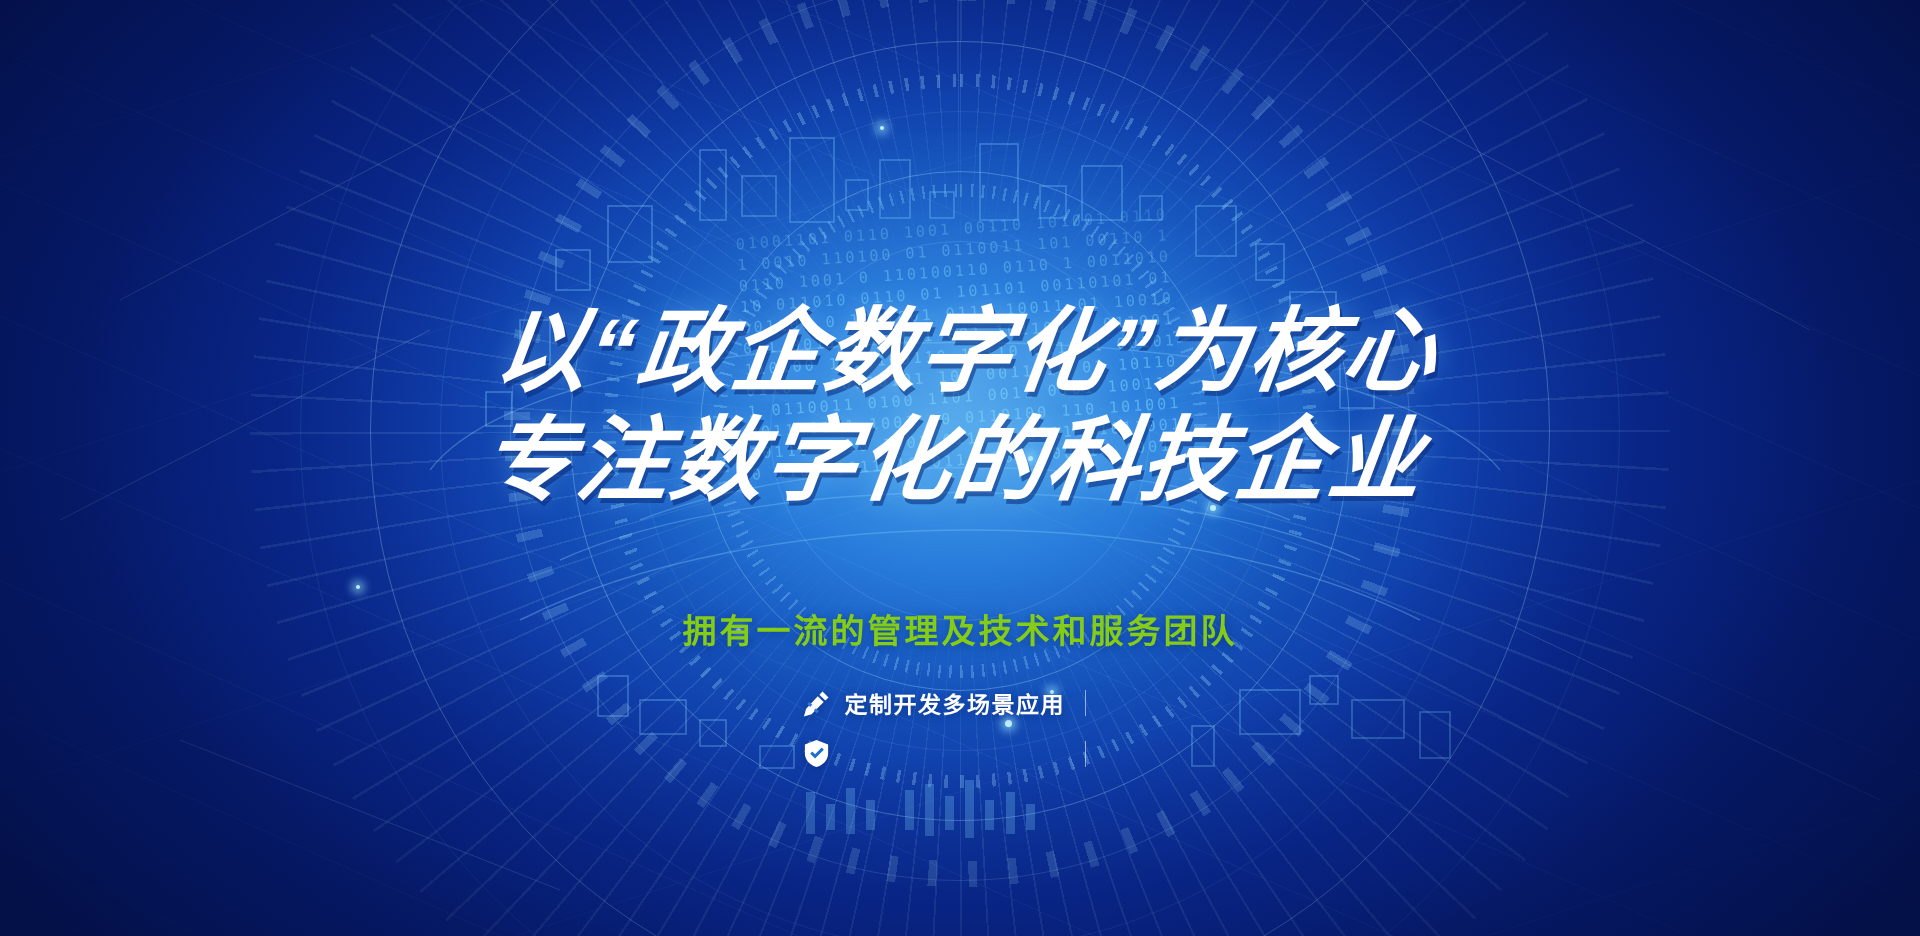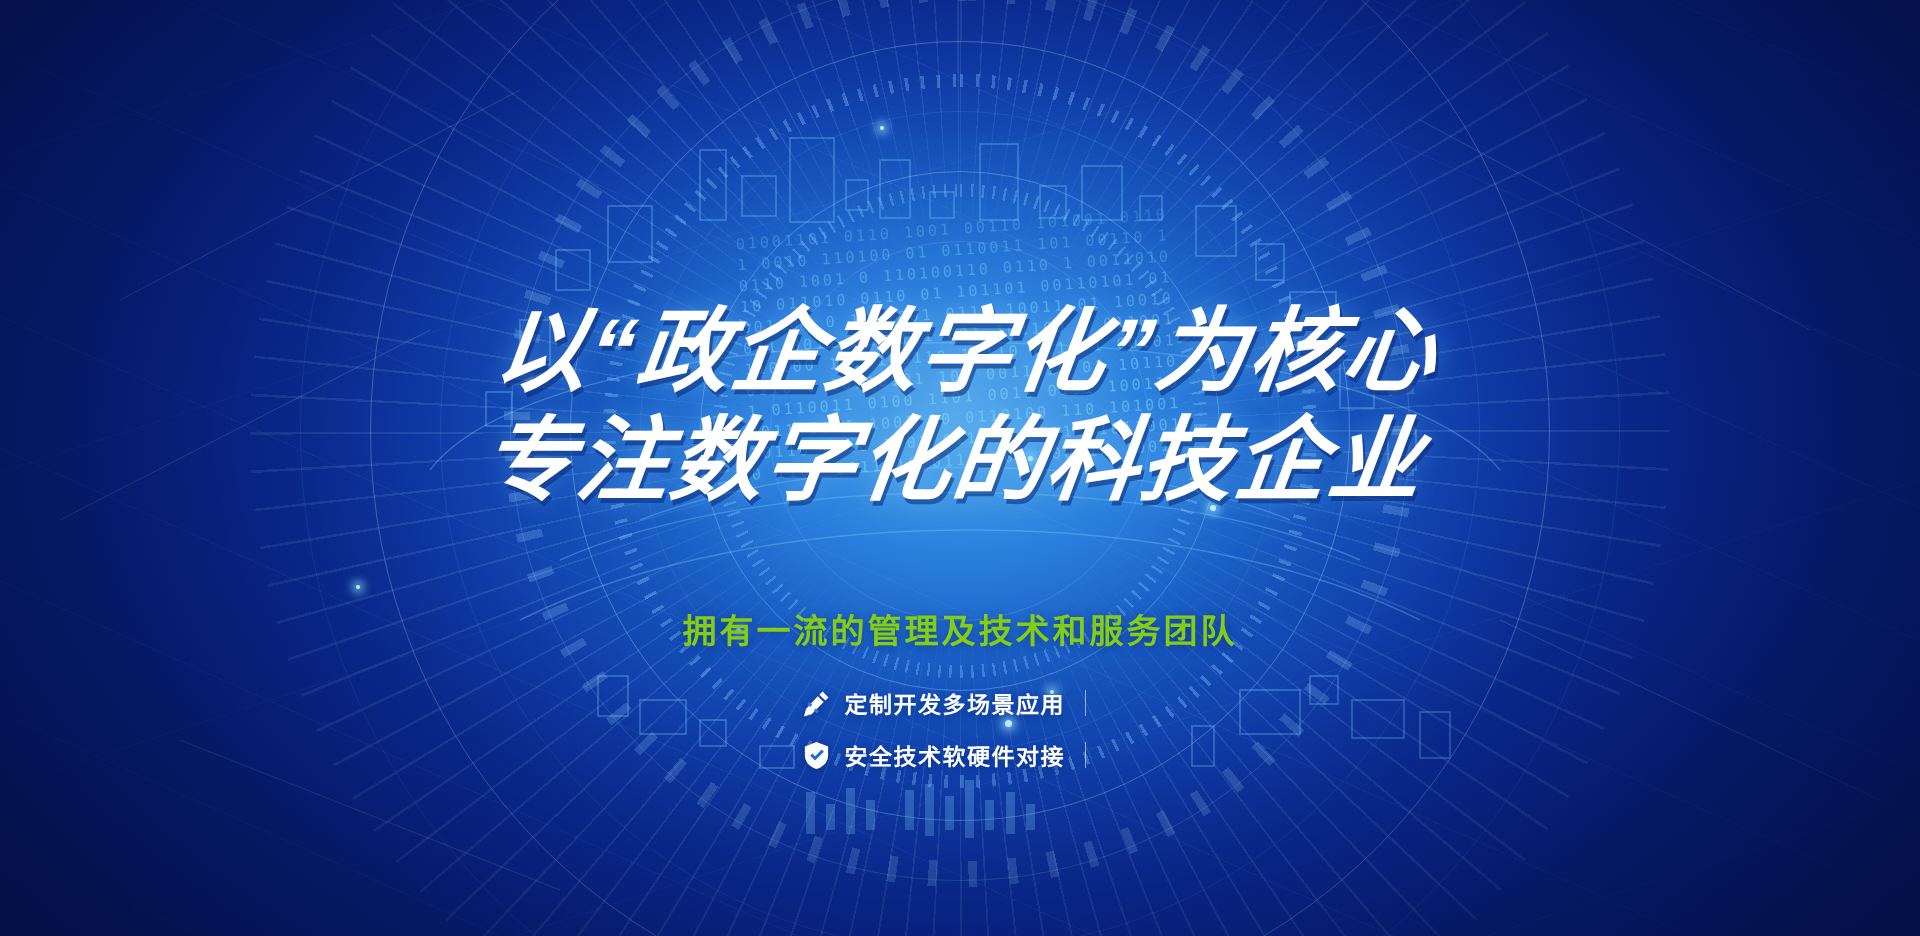--- a/index.html
+++ b/index.html
@@ -290,20 +290,19 @@
       </div>
 
       <div class="frow">
         <div class="fitem left">
           <span class="ficon">
             <svg viewBox="0 0 32 32">
               <path fill="#ffffff" d="M16 2L4 6.6v9.1c0 7.2 5 12 12 14.3 7-2.3 12-7.1 12-14.3V6.6z"></path>
               <path fill="#1f6ed0" d="M14.5 21.2l-5-5 2.2-2.2 2.8 2.8 6.9-6.9 2.2 2.2z"></path>
             </svg>
           </span>
-          <span>安全技术软硬件对接</span>
         </div>
         <div class="divider"></div>
       </div>
 
     </div>
   </div>
 </div>
 
 </body></html>

